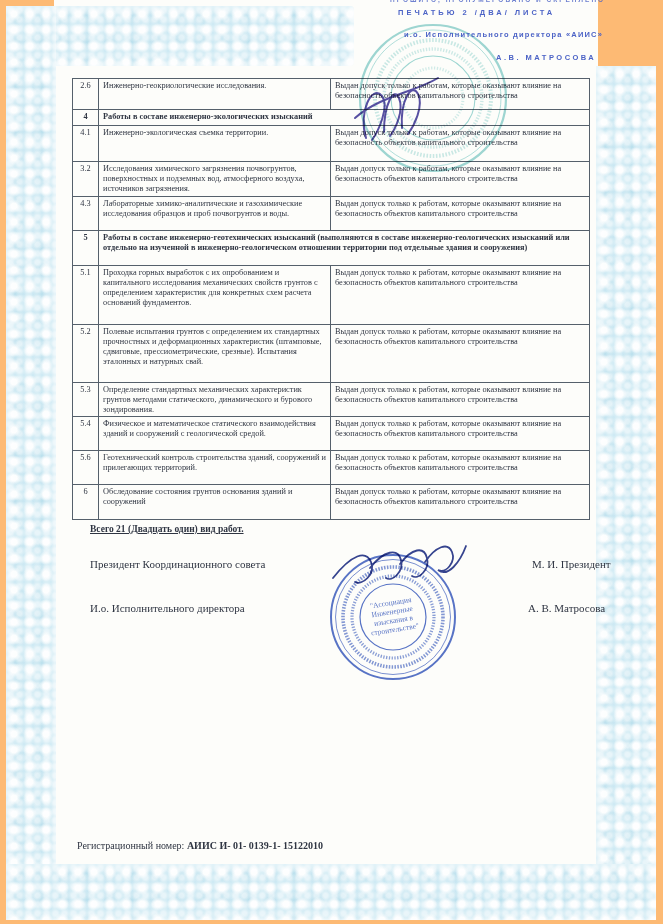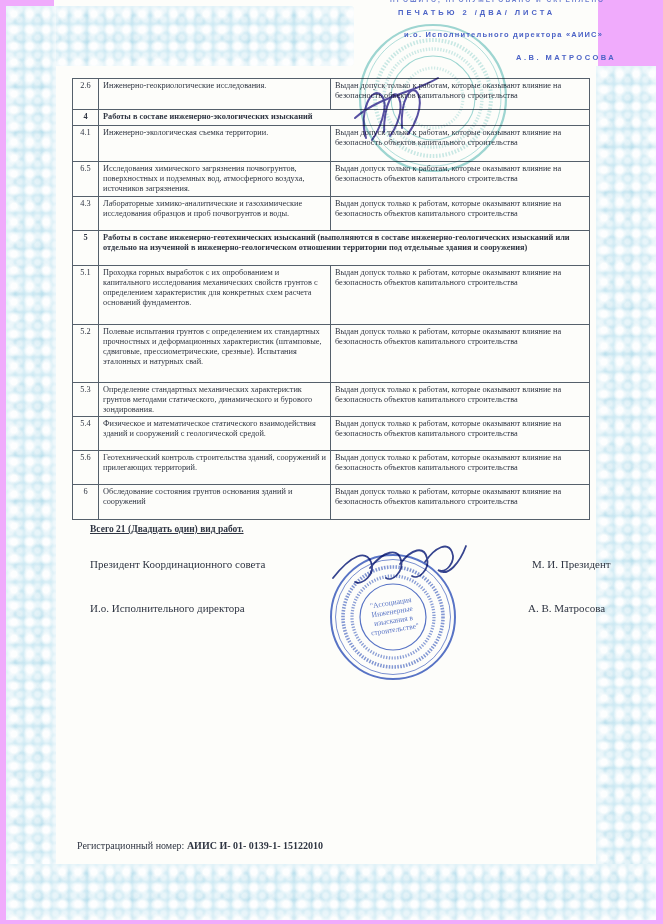--- a/index.html
+++ b/index.html
@@ -1,18 +1,18 @@
 <!DOCTYPE html>
 <html><head>
 <meta charset="utf-8">
 <style>
   html,body{margin:0;padding:0;}
   .page{
     position:relative; width:663px; height:924px; overflow:hidden;
-    background:#f0abfc;
+    background:#fdba74;
     font-family:"Liberation Serif", serif;
     color:#2f3542;
     text-decoration:underline;
   }
   .paper{
     position:absolute; left:54px; top:0; width:544px; height:868px;
     background:#fdfdfa; z-index:1;
   }
   
   .band{
@@ -32,21 +32,21 @@
 
   
   .stamp-line{
     position:absolute; z-index:6;
     font-family:"Liberation Sans", sans-serif;
     font-weight:bold; color:#4c63c6; white-space:nowrap;
   }
   .st1{left:390px; top:-4px; font-size:6.5px; letter-spacing:2px; opacity:.8;}
   .st2{left:398px; top:8px;  font-size:7.5px; letter-spacing:3px;}
   .st3{left:404px; top:30px; font-size:7.5px; letter-spacing:1.2px;}
-  .st4{left:496px; top:53px; font-size:7.5px; letter-spacing:2.5px;margin-left:20px;}
+  .st4{left:496px; top:53px; font-size:7.5px; letter-spacing:2.5px;}
 
   
   .works{
     position:absolute; left:72px; top:78px; width:518px; z-index:3;
     border-collapse:collapse; table-layout:fixed;
     font-size:8.3px; line-height:1.2;
   }
   .works td{
     border:1px solid #55606b; vertical-align:top; padding:2px 4px 1px 4px;
   }
@@ -106,21 +106,21 @@
       <tr class="section" style="height:16px">
         <td class="num">4</td>
         <td colspan="2">Работы в составе инженерно-экологических изысканий</td>
       </tr>
       <tr style="height:36px">
         <td class="num">4.1</td>
         <td>Инженерно-экологическая съемка территории.</td>
         <td>Выдан допуск только к работам, которые оказывают влияние на безопасность объектов капитального строительства</td>
       </tr>
       <tr style="height:35px">
-        <td class="num">6.5</td>
+        <td class="num">3.2</td>
         <td>Исследования химического загрязнения почвогрунтов, поверхностных и подземных вод, атмосферного воздуха, источников загрязнения.</td>
         <td>Выдан допуск только к работам, которые оказывают влияние на безопасность объектов капитального строительства</td>
       </tr>
       <tr style="height:34px">
         <td class="num">4.3</td>
         <td>Лабораторные химико-аналитические и газохимические исследования образцов и  проб почвогрунтов и воды.</td>
         <td>Выдан допуск только к работам, которые оказывают влияние на безопасность объектов капитального строительства</td>
       </tr>
       <tr class="section" style="height:35px">
         <td class="num">5</td>

